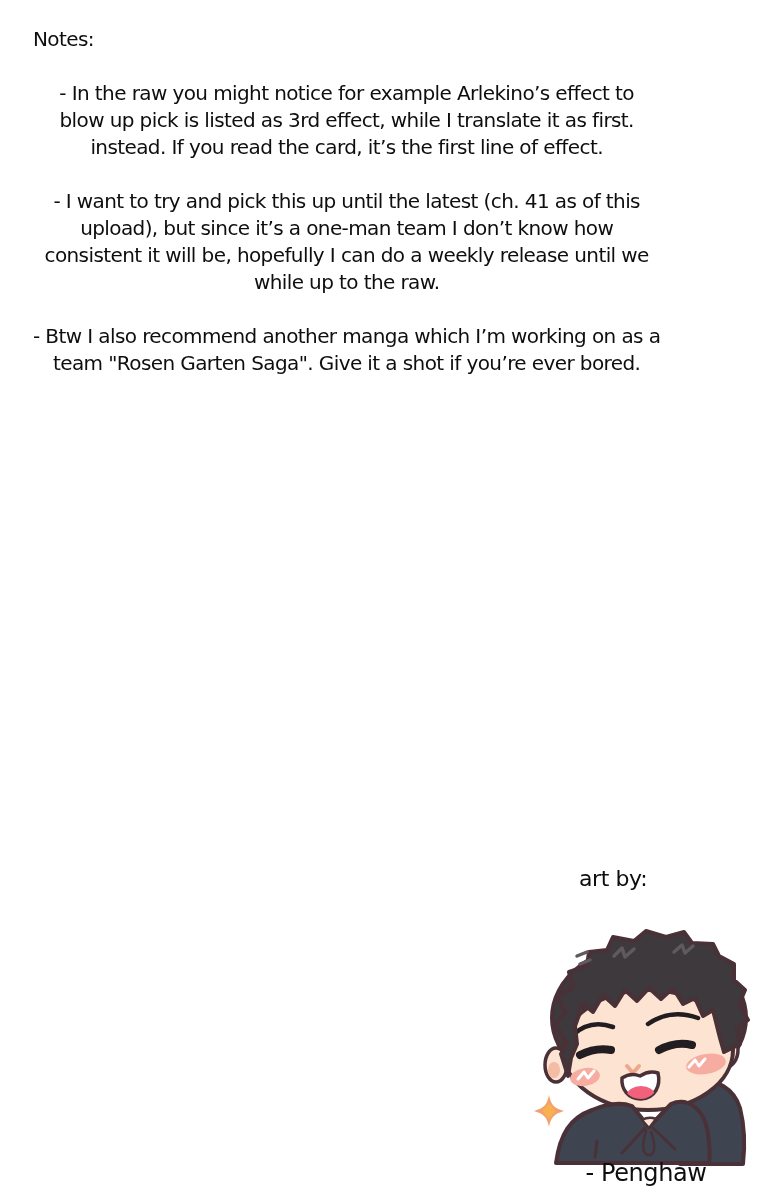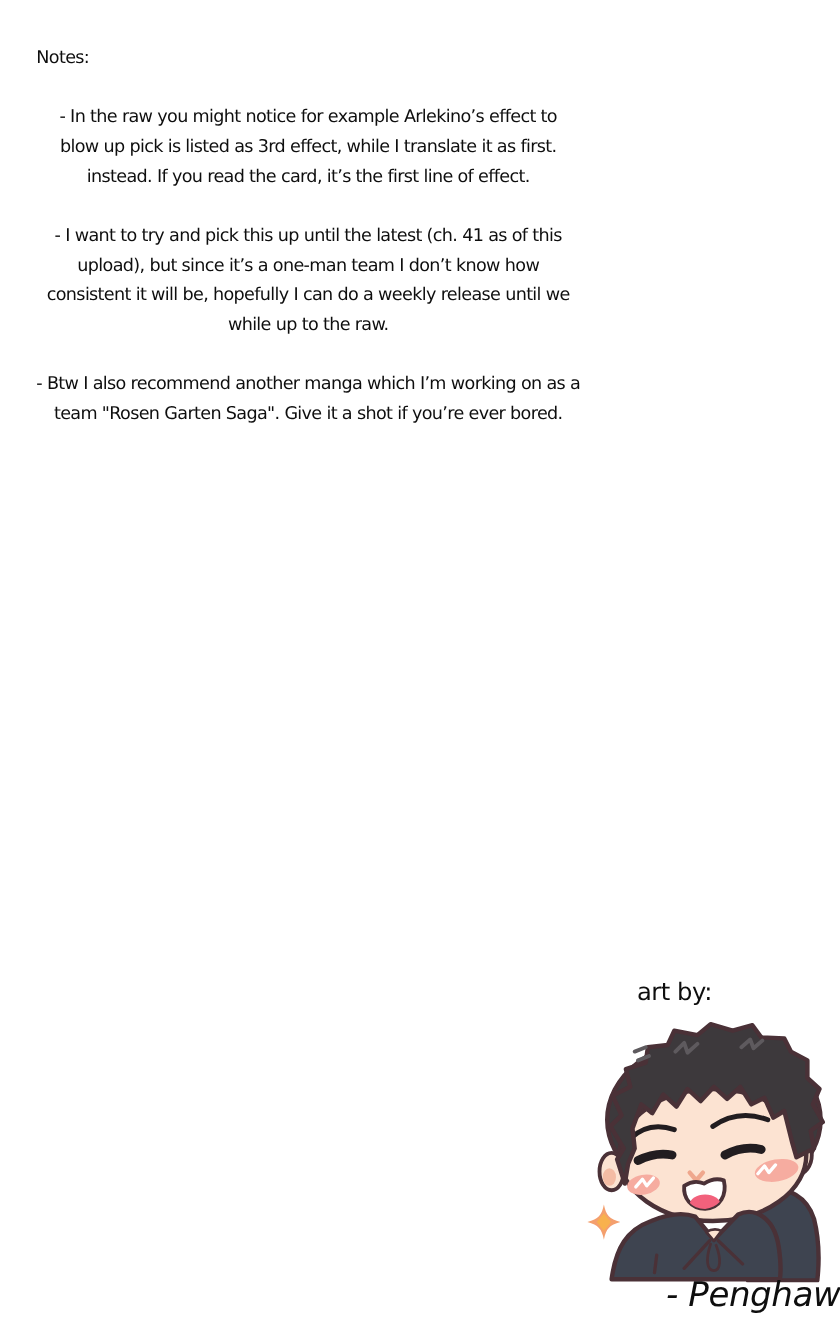--- a/index.html
+++ b/index.html
@@ -6,35 +6,34 @@
   .page{
     position:relative;
     width:764px;height:1200px;
     margin:0 auto;
     background:#ffffff;
     overflow:hidden;
     font-family:"DejaVu Sans","Liberation Sans",sans-serif;
     color:#0e0e0e;
   }
   .notes{
-    position:absolute;left:33px;top:38px;
-    font-size:16px;line-height:27px;letter-spacing:-0.6px;
+    position:absolute;left:33px;top:26px;
+    font-size:20px;line-height:27px;letter-spacing:-0.6px;
   }
   .notes .line{white-space:nowrap;height:27px;}
   .para{margin-top:27px;text-align:center;}
   .credit{
     position:absolute;left:579px;top:864px;
-    font-size:22px;line-height:29px;letter-spacing:-0.4px;margin-top:24px;
+    font-size:22px;line-height:29px;letter-spacing:-0.4px;
   }
   .credit .line{white-space:nowrap;height:29px;}
   .signature{
     position:absolute;left:528px;top:1159px;width:236px;
-    text-align:right;font-size:31px;letter-spacing:-0.4px;
+    text-align:center;font-size:24px;letter-spacing:-0.4px;
     white-space:nowrap;
-    font-style:italic;
   }
   .chibi{position:absolute;left:528px;top:926px;width:235px;height:240px;}
   .ol{stroke:#4a3137;}
   svg *{vector-effect:none;}
 </style>
 </head>
 <body>
 
 <div class="page">
 

